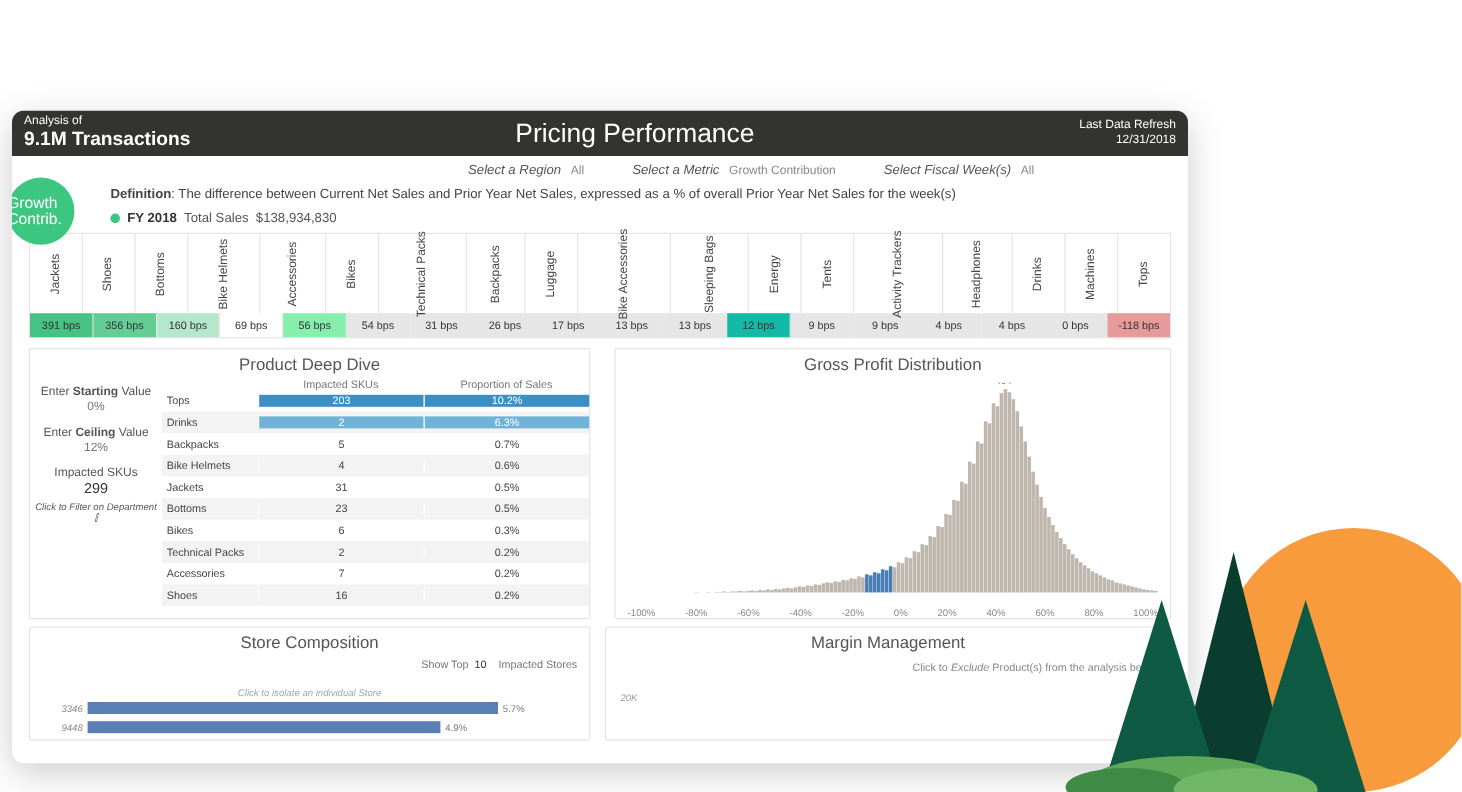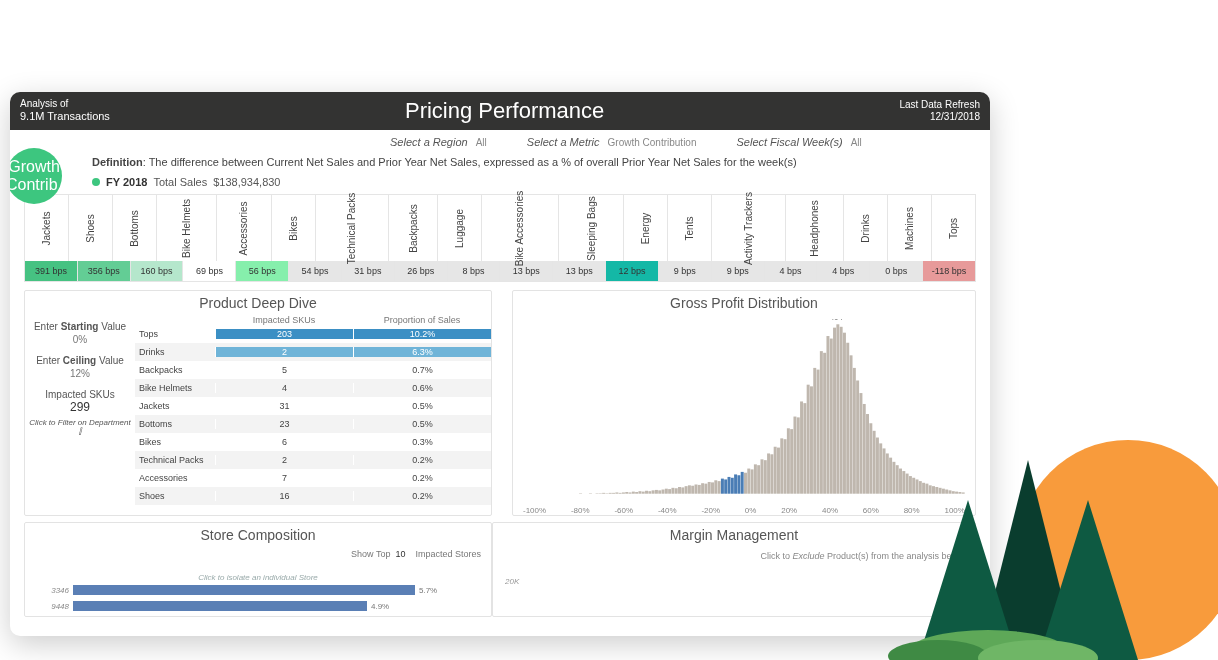--- a/index.html
+++ b/index.html
@@ -1,28 +1,28 @@
 <!DOCTYPE html>
 <html><head>
 <meta charset="utf-8">
 <style>
   * { box-sizing: border-box; margin: 0; padding: 0; }
   body { font-family: -apple-system, "Segoe UI", Arial, sans-serif; background: #fff; width: 1218px; height: 660px; position: relative; overflow: hidden; }
   .dashboard { position: absolute; top: 92px; left: 10px; width: 980px; height: 544px; border-radius: 10px; overflow: hidden; box-shadow: 0 8px 30px rgba(0,0,0,0.2); background: #fff; }
   .topbar { background: #333332; color: #fff; height: 38px; display: flex; align-items: center; justify-content: space-between; padding: 0 10px; }
   .topbar .left { font-size: 10px; line-height: 1.2; }
-  .topbar .left .big { font-size: 11px; }
+  .topbar .left .big { font-size: 16px; font-weight: bold; }
   .topbar .center { font-size: 22px; font-weight: 400; }
   .topbar .right { font-size: 10px; text-align: right; line-height: 1.2; }
   .filters { display: flex; gap: 40px; padding: 6px 60px 4px 380px; font-size: 11px; color: #444; }
   .filters .lbl { font-style: italic; color: #555; margin-right: 8px; }
   .filters .val { color: #888; font-size: 10px; }
   .definition { font-size: 11px; color: #444; padding: 4px 12px 6px 82px; }
   .definition strong { font-weight: 600; }
-  .badge { position: absolute; top: 56px; left: -4px; width: 56px; height: 56px; border-radius: 50%; background: #3dc67f; color: #fff; font-size: 16px; display:flex; align-items:center; justify-content:center; text-align:center; line-height:1.1; z-index:5; }
+  .badge { position: absolute; top: 56px; left: -4px; width: 56px; height: 56px; border-radius: 50%; background: #3dc67f; color: #fff; font-size: 13px; display:flex; align-items:center; justify-content:center; text-align:left; line-height:1.1; z-index:5; }
   .fy-row { display:flex; align-items:center; gap:6px; font-size:11px; color:#555; padding: 2px 13px 6px 82px; }
   .fy-row .dot { width:8px;height:8px;border-radius:50%;background:#3dc67f; }
   .cat-table { margin: 0 14px; border:1px solid #e5e5e5; }
   .cat-row { display:flex; }
   .cat-cell { flex:1; border-right:1px solid #e5e5e5; display:flex; align-items:center; justify-content:center; }
   .cat-cell:last-child { border-right:none; }
   .cat-row.head .cat-cell { height:66px; font-size:10px; color:#444; }
   .cat-row.head .cat-cell span { transform: rotate(-90deg); white-space:nowrap; }
   .cat-row.values .cat-cell { height:20px; font-size:9px; color:#333; }
   .panels { display:flex; gap:20px; padding: 8px 14px 0 14px; }
@@ -40,21 +40,21 @@
   .dd-head div:nth-child(3) { flex:1; text-align:center; }
   .dd-row { display:flex; font-size:9px; color:#444; height:18px; align-items:center; }
   .dd-row .name { width:80px; padding-left:4px; }
   .dd-row .c1, .dd-row .c2 { flex:1; text-align:center; border-left:1px solid #fff; }
   .dd-row:nth-child(even) { background:#f3f3f3; }
   .dd-row.selected .c1, .dd-row.selected .c2 { background:#3b8fc4; color:#fff; }
   .dd-row.sel2 .c1, .dd-row.sel2 .c2 { background:#6fb4d8; color:#fff; }
   .hist { position:relative; height:200px; padding:4px 10px 0 10px; }
   .hist-axis { position:absolute; bottom:0; left:10px; right:10px; display:flex; justify-content:space-between; font-size:8px; color:#888; }
   .hist-svg { width:100%; height:180px; display:block; }
-  .panels2 { display:flex; gap:0; padding:6px 14px 0 14px; }
+  .panels2 { display:flex; gap:12px; padding:6px 14px 0 14px; }
   .store-body { font-size:9px; color:#777; padding:2px 10px; }
   .store-ctrl { text-align:right; margin-bottom:14px; }
   .store-hint { font-style:italic; color:#9aa; font-size:8px; text-align:center; }
   .bar-row { display:flex; align-items:center; height:16px; gap:4px; }
   .bar-row .lbl { width:34px; text-align:right; font-style:italic; color:#888; font-size:8px;}
   .bar-row .bar { height:10px; background:#5a7fb5; }
   .bar-row .pct { font-size:8px; color:#777; }
   .margin-body { font-size:9px; color:#888; text-align:right; padding:4px 10px; }
   .margin-body .dot { width:8px;height:8px;border-radius:50%;background:#7fa6c9;display:inline-block;margin-top:6px; }
   .margin-body .yl { position:absolute; left:12px; font-size:8px; font-style:italic; color:#999; }
@@ -154,21 +154,21 @@
       </div>
     <div class="cat-row values" id="cat-vals">
         <div class="cat-cell" style="background: rgb(70, 194, 130);">391 bps</div>
         <div class="cat-cell" style="background: rgb(99, 205, 149);">356 bps</div>
         <div class="cat-cell" style="background: rgb(181, 231, 204);">160 bps</div>
         <div class="cat-cell">69 bps</div>
         <div class="cat-cell" style="background: #86efac;">56 bps</div>
         <div class="cat-cell" style="background: rgb(230, 230, 230);">54 bps</div>
         <div class="cat-cell" style="background: rgb(230, 230, 230);">31 bps</div>
         <div class="cat-cell" style="background: rgb(230, 230, 230);">26 bps</div>
-        <div class="cat-cell" style="background: rgb(230, 230, 230);">8 bps</div>
+        <div class="cat-cell" style="background: rgb(230, 230, 230);">17 bps</div>
         <div class="cat-cell" style="background: rgb(230, 230, 230);">13 bps</div>
         <div class="cat-cell" style="background: rgb(230, 230, 230);">13 bps</div>
         <div class="cat-cell" style="background: #14b8a6;">12 bps</div>
         <div class="cat-cell" style="background: rgb(230, 230, 230);">9 bps</div>
         <div class="cat-cell" style="background: rgb(230, 230, 230);">9 bps</div>
         <div class="cat-cell" style="background: rgb(230, 230, 230);">4 bps</div>
         <div class="cat-cell" style="background: rgb(230, 230, 230);">4 bps</div>
         <div class="cat-cell" style="background: rgb(230, 230, 230);">0 bps</div>
         <div class="cat-cell" style="background: rgb(231, 154, 154);">-118 bps</div>
       </div>

